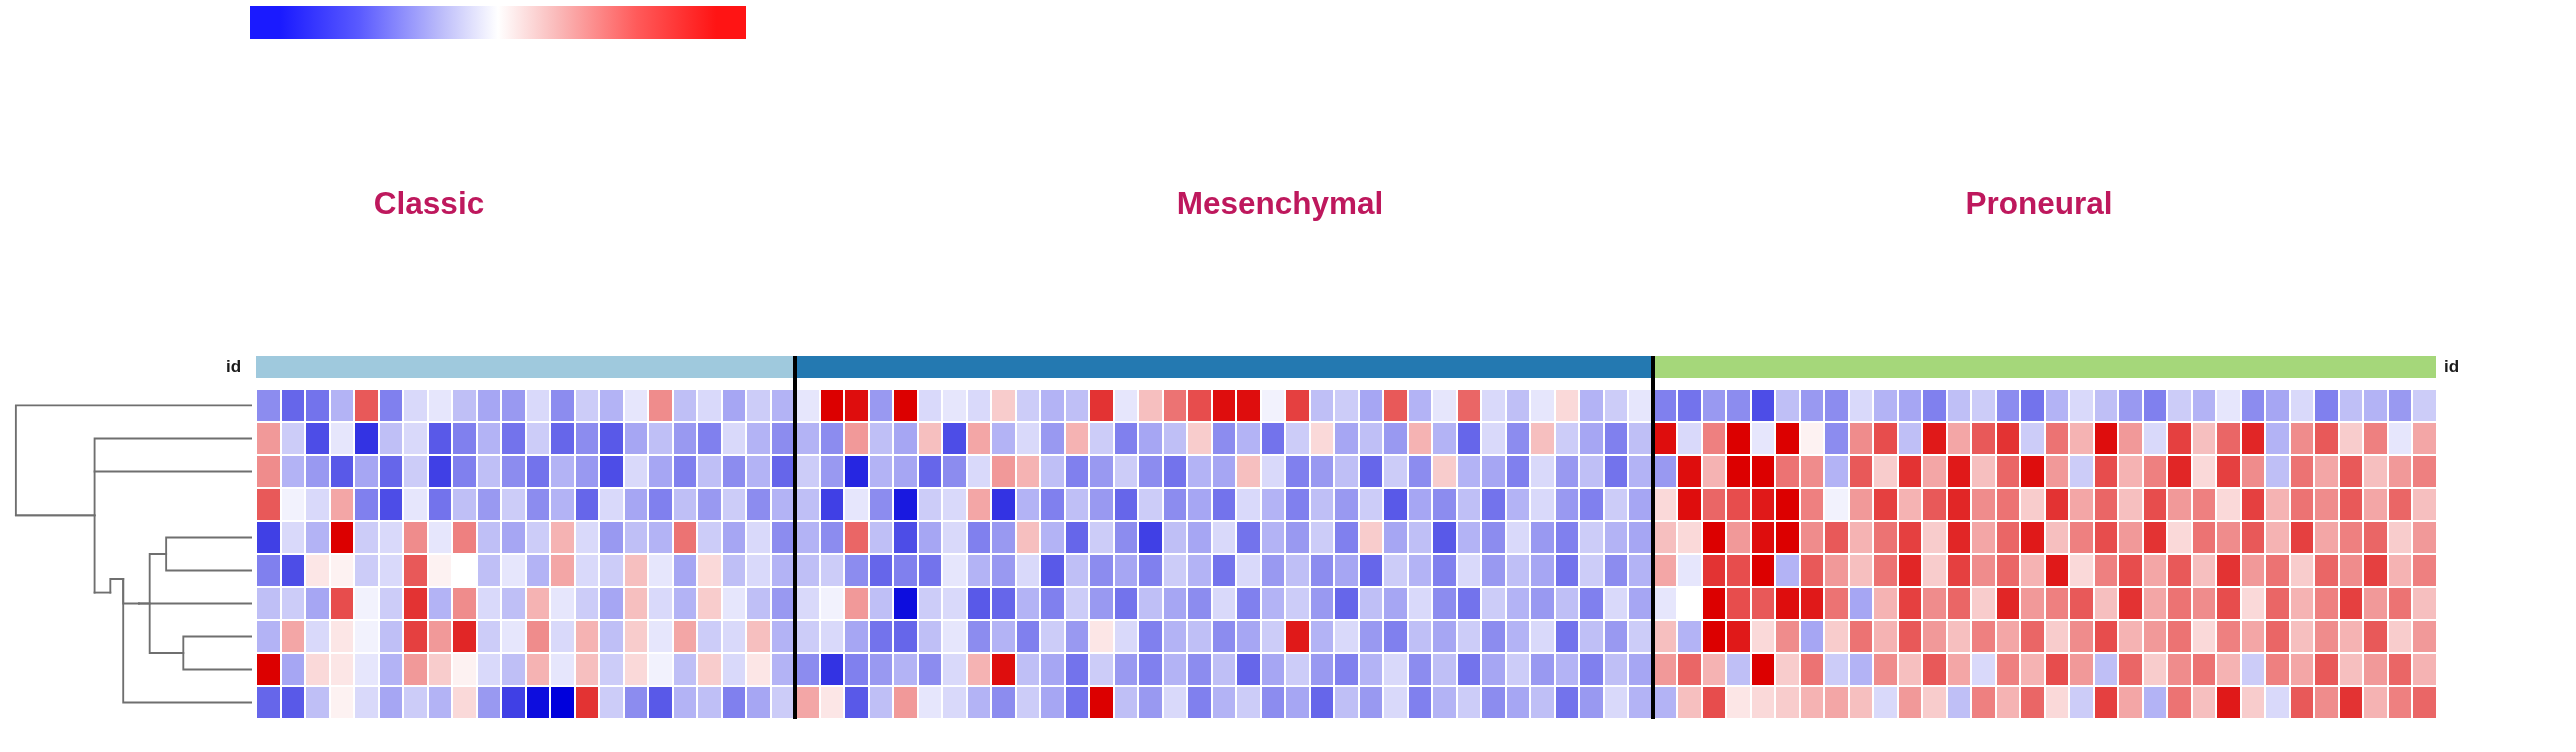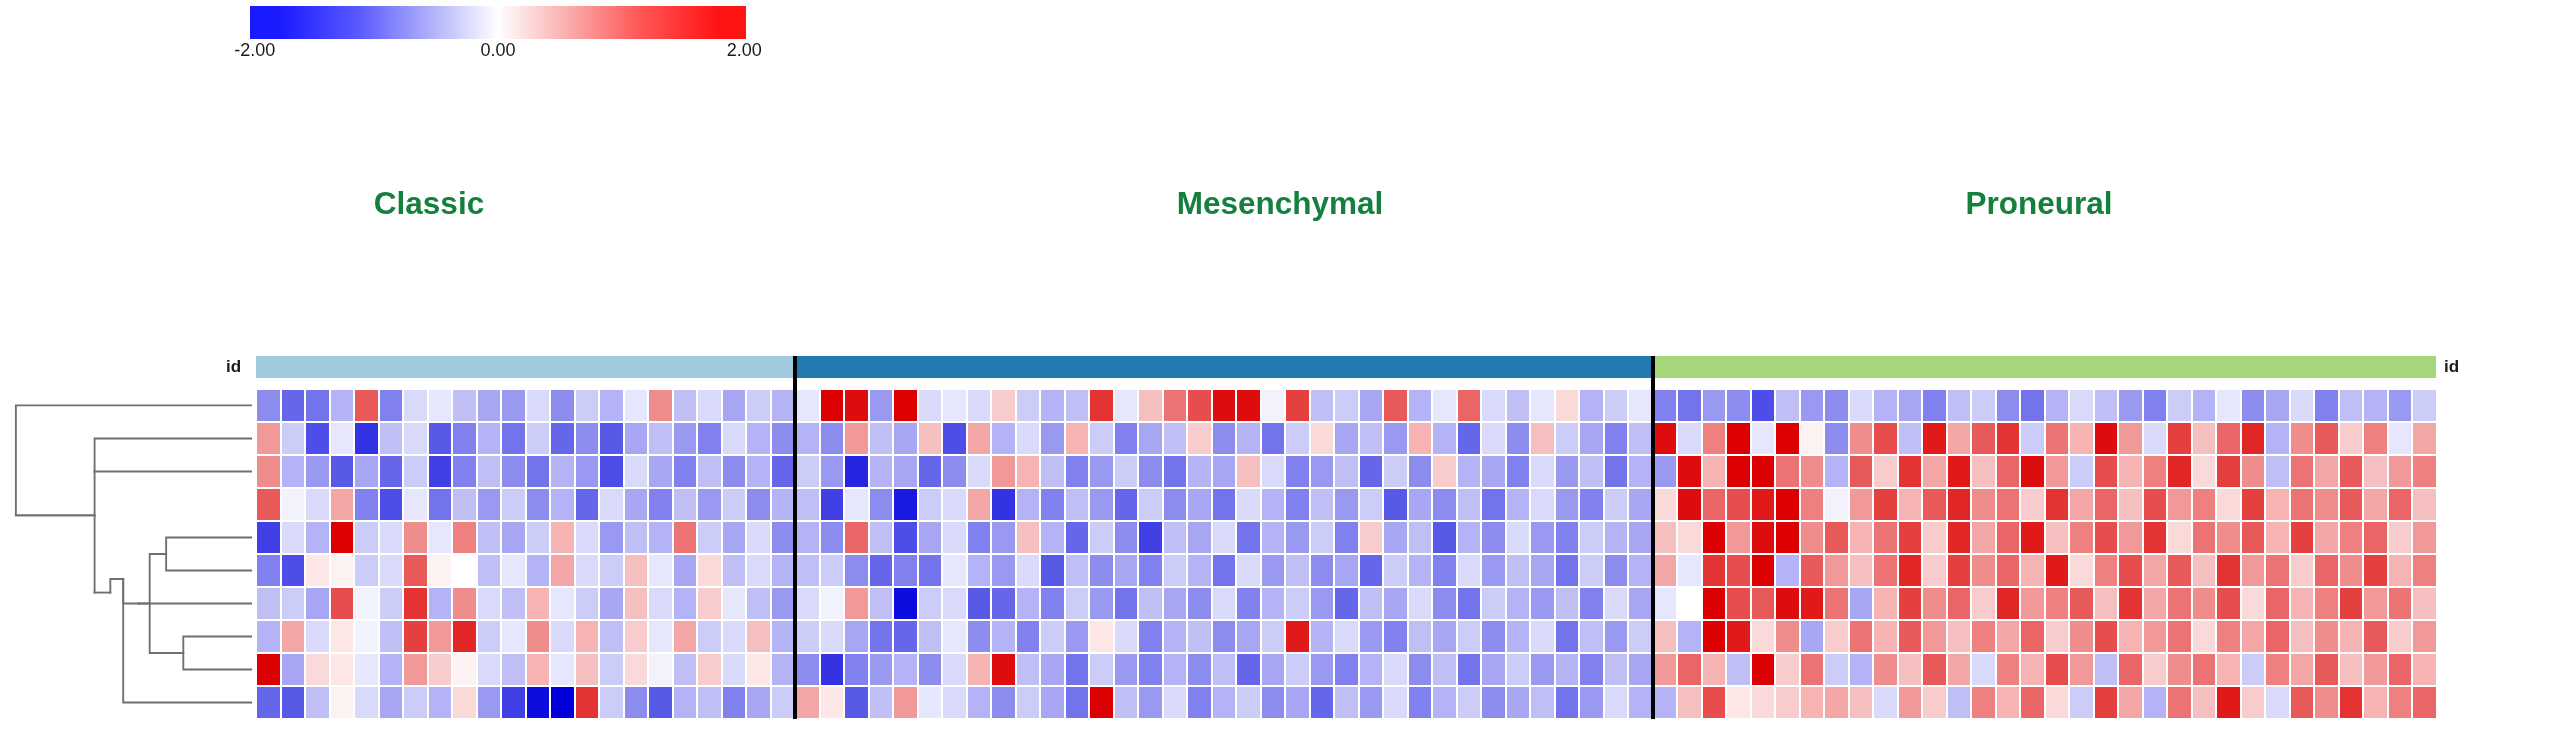--- a/index.html
+++ b/index.html
@@ -52,21 +52,21 @@
   .lg-min { left: -15.7px; }
   .lg-mid { left: 50%; transform: translateX(-50%); }
   .lg-max { right: -15.7px; }
 
   
   .group-title {
     position: absolute;
     top: 185px;
     font-size: 31.5px;
     font-weight: bold;
-    color: #15803d;
+    color: #be185d;
     text-align: center;
     white-space: nowrap;
     transform: translateX(-50%);
     font-family: "Liberation Sans", sans-serif;
   }
 
   
   #plot {
     position: absolute;
     left: 0;
@@ -155,25 +155,20 @@
     top: 389px;
     width: 249px;
     height: 330px;
   }
 </style>
 </head>
 <body>
 
 <div id="legend">
   <div id="legend-gradient" style="background: linear-gradient(to right, rgb(26, 26, 255) 0%, rgb(26, 26, 255) 6%, rgb(90, 90, 255) 22%, rgb(185, 185, 250) 38%, rgb(255, 255, 255) 50%, rgb(250, 185, 185) 62%, rgb(255, 90, 90) 78%, rgb(255, 20, 20) 94%, rgb(255, 20, 20) 100%);"></div>
-  <div id="legend-labels">
-    <span class="lg-min">-2.00</span>
-    <span class="lg-mid">0.00</span>
-    <span class="lg-max">2.00</span>
-  </div>
 </div>
 
 <div id="group-titles">
     <div class="group-title" style="left: 429px;">Classic</div>
     <div class="group-title" style="left: 1280px;">Mesenchymal</div>
     <div class="group-title" style="left: 2039px;">Proneural</div>
   </div>
 
 <div id="plot">
 

